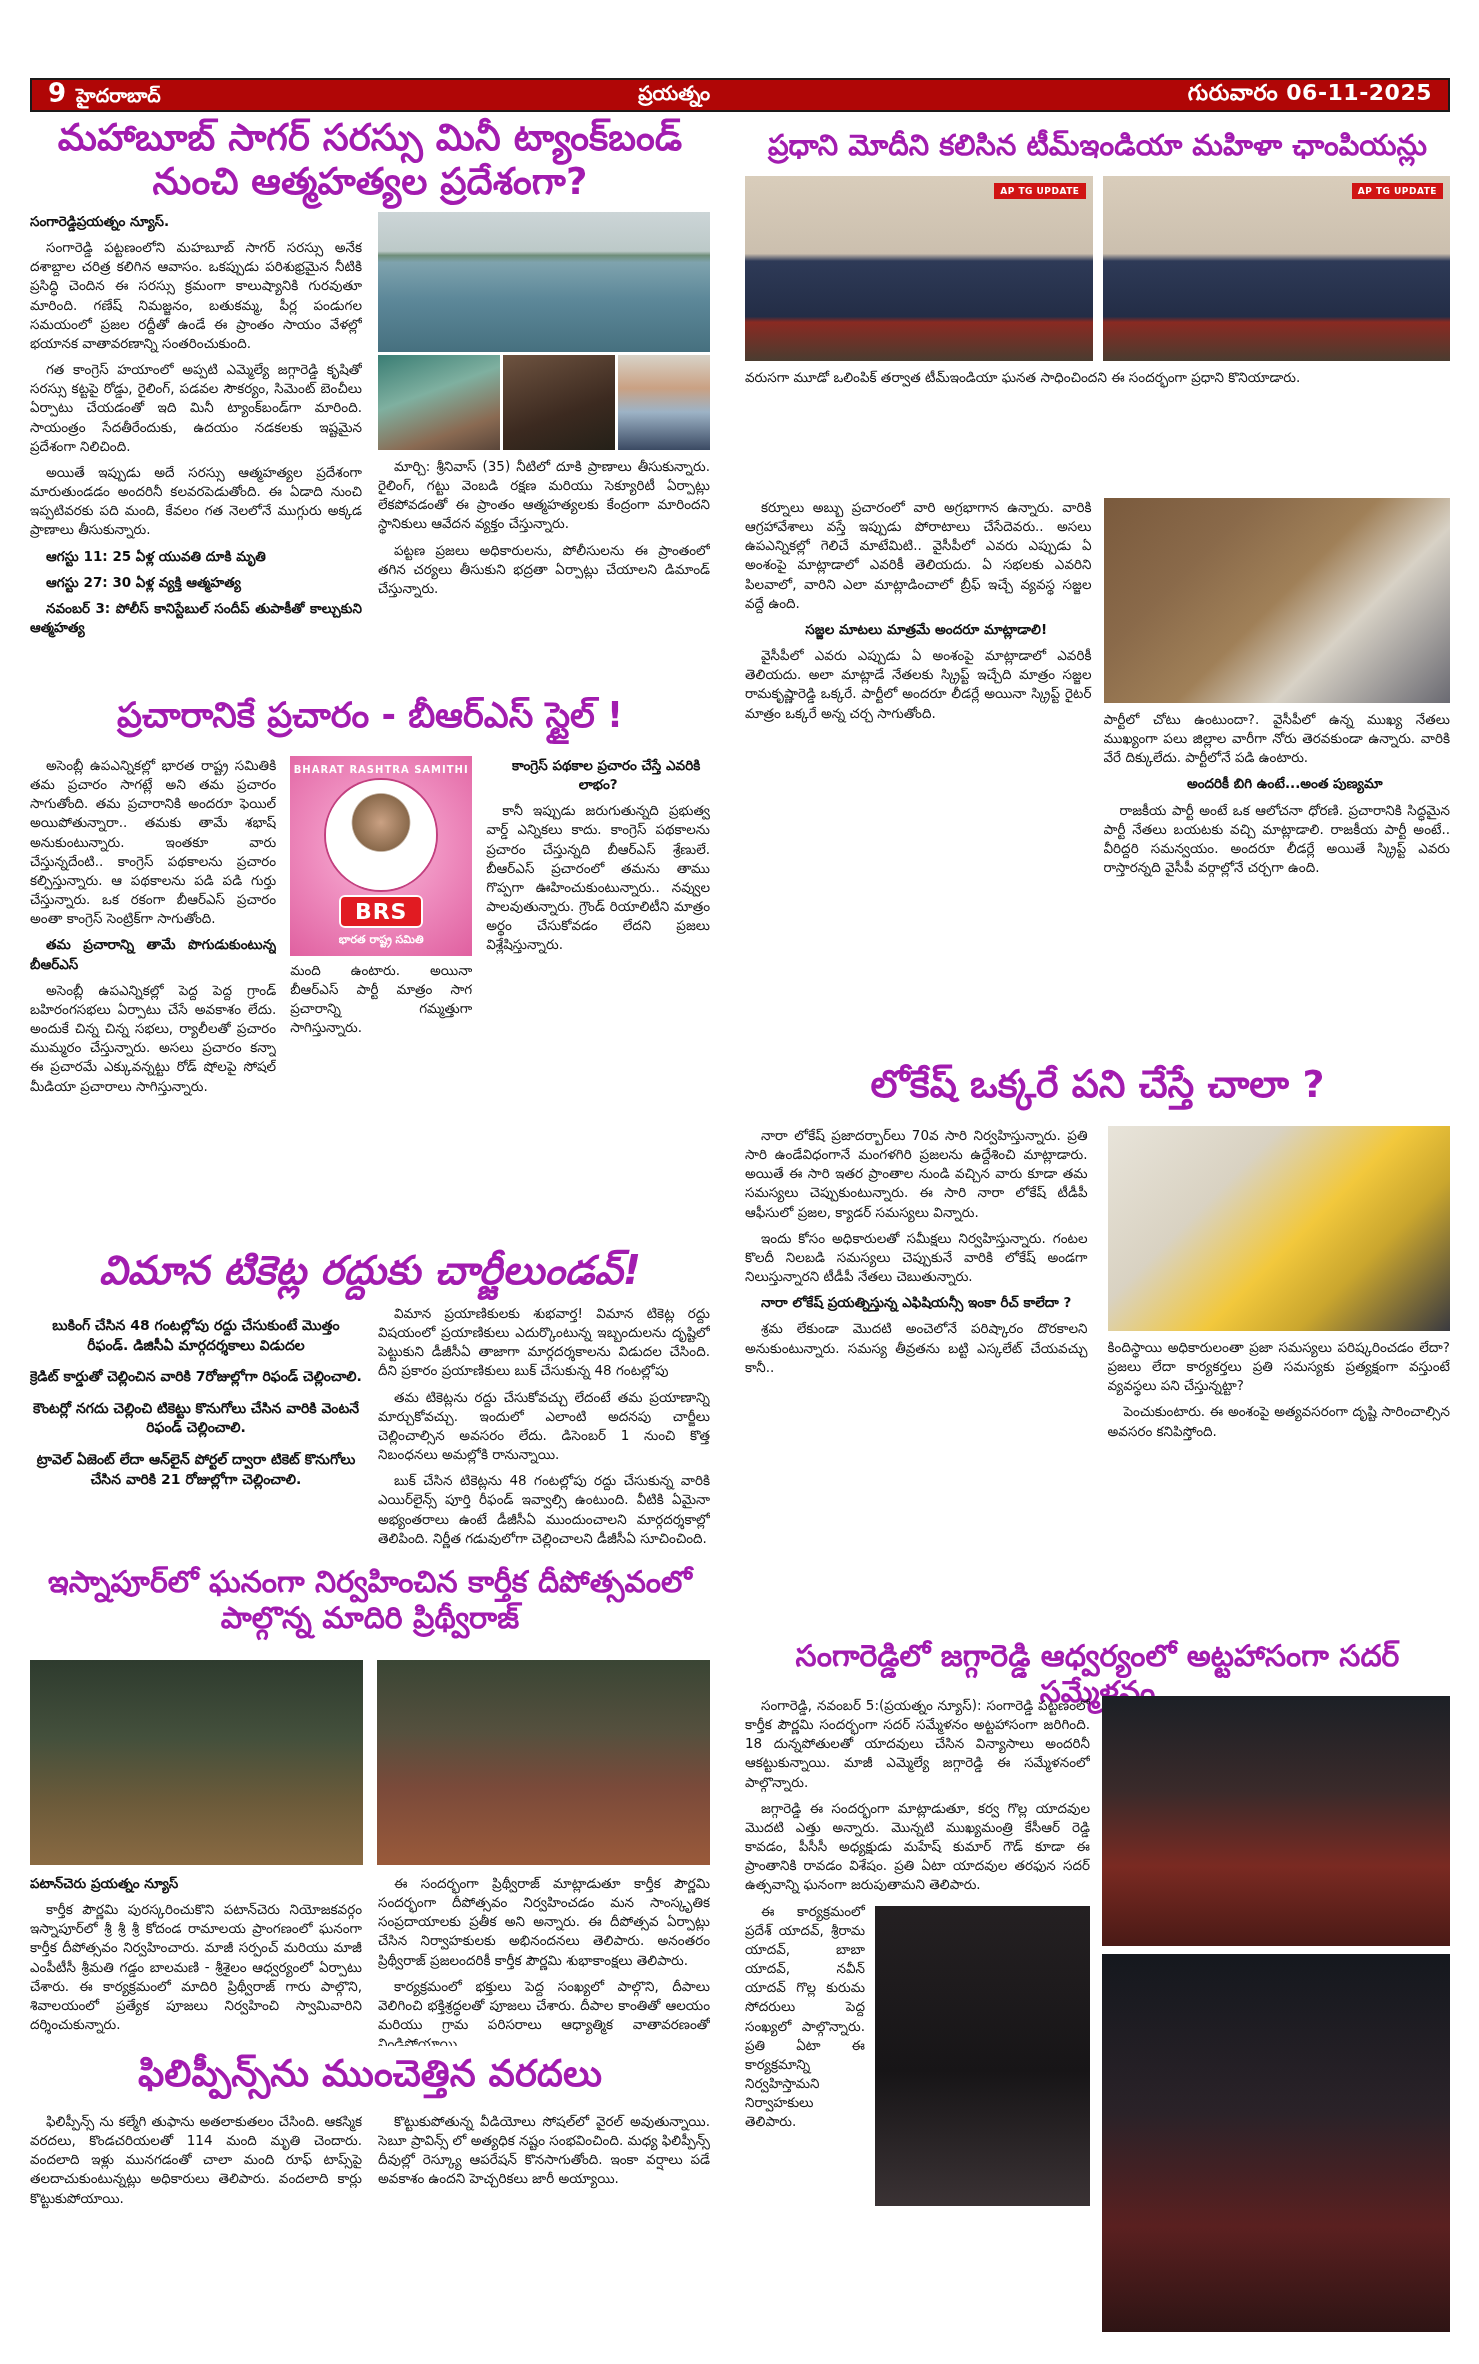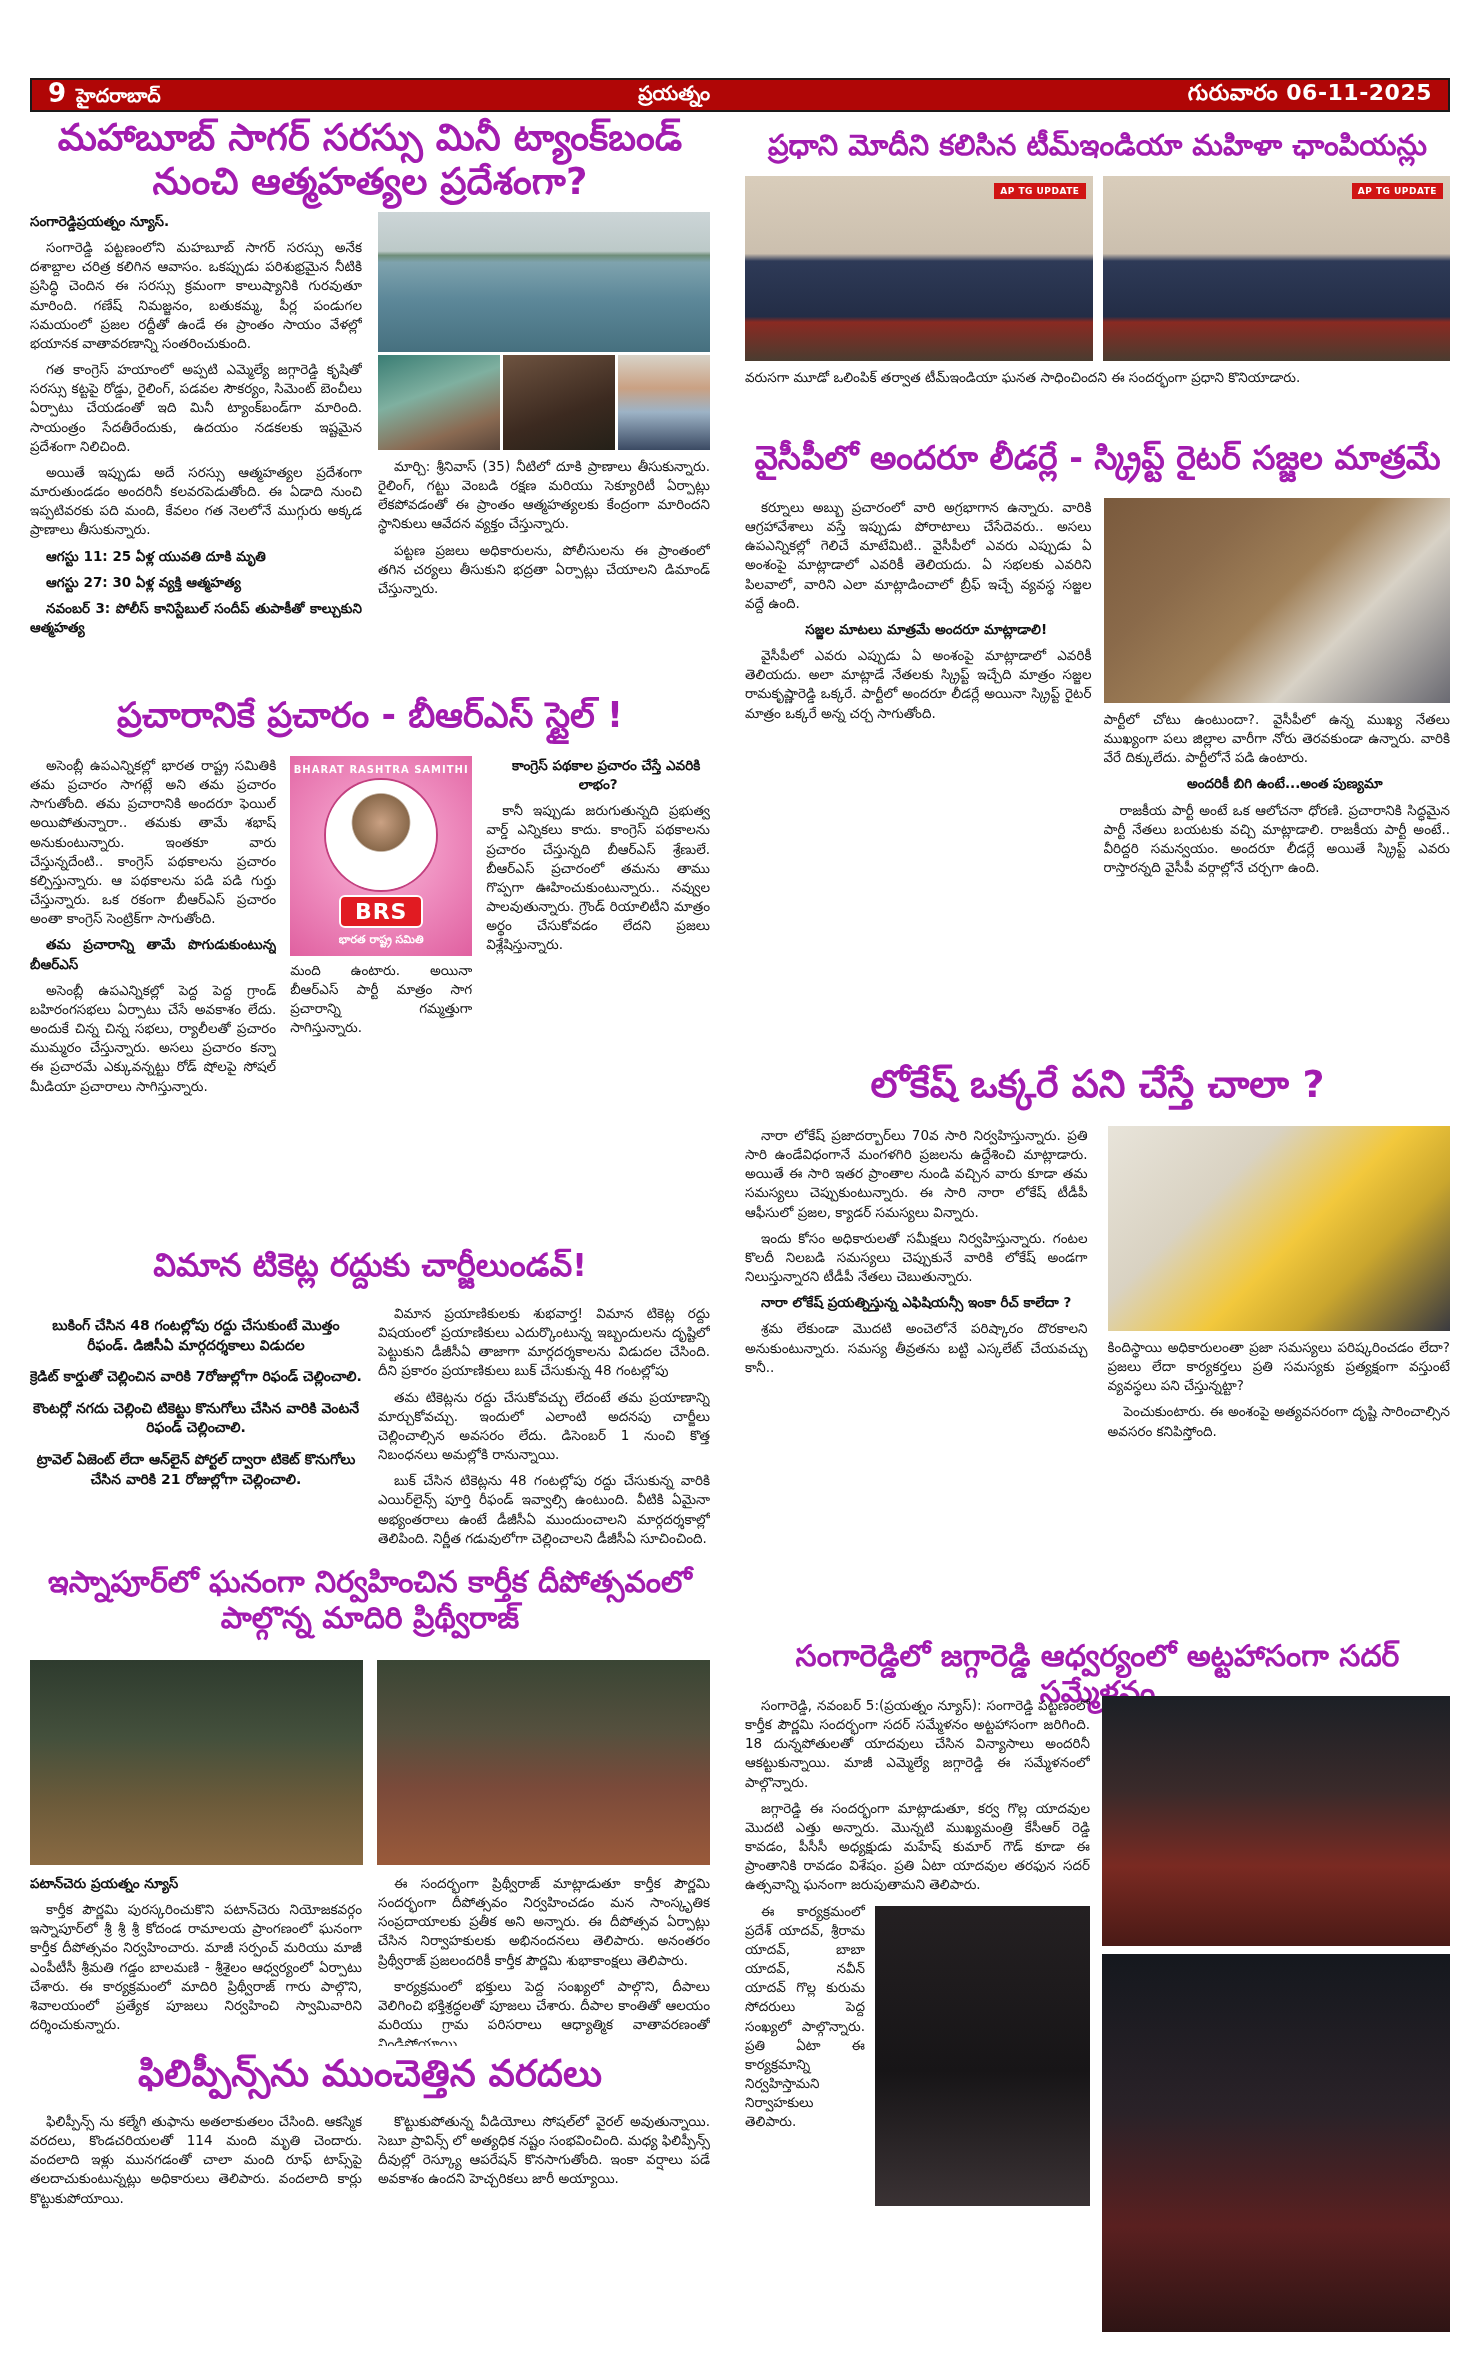--- a/index.html
+++ b/index.html
@@ -112,21 +112,21 @@
         </div>
         <div class="imgcap">మంది ఉంటారు. అయినా బీఆర్ఎస్ పార్టీ మాత్రం సాగ ప్రచారాన్ని గమ్మత్తుగా సాగిస్తున్నారు.</div>
       </div>
       <div class="tcol">
         <p class="boldline" style="text-align:center;">కాంగ్రెస్ పథకాల ప్రచారం చేస్తే ఎవరికి లాభం?</p>
         <p>కానీ ఇప్పుడు జరుగుతున్నది ప్రభుత్వ వార్డ్ ఎన్నికలు కాదు. కాంగ్రెస్ పథకాలను ప్రచారం చేస్తున్నది బీఆర్ఎస్ శ్రేణులే. బీఆర్ఎస్ ప్రచారంలో తమను తాము గొప్పగా ఊహించుకుంటున్నారు.. నవ్వుల పాలవుతున్నారు. గ్రౌండ్ రియాలిటీని మాత్రం అర్థం చేసుకోవడం లేదని ప్రజలు విశ్లేషిస్తున్నారు.</p>
       </div>
     </div>
   </div>
 
-  <div class="abs headline" style="left:30px;top:1246px;width:680px;height:50px;font-size:32px;">విమాన టికెట్ల రద్దుకు చార్జీలుండవ్!</div>
+  <div class="abs headline" style="left:30px;top:1246px;width:680px;height:50px;font-size:40px;font-style:italic;">విమాన టికెట్ల రద్దుకు చార్జీలుండవ్!</div>
   <div class="abs" style="left:30px;top:1304px;width:680px;height:252px;">
     <div class="body-cols">
       <div class="tcol deck">
         <p>బుకింగ్ చేసిన 48 గంటల్లోపు రద్దు చేసుకుంటే మొత్తం రీఫండ్. డిజిసీఏ మార్గదర్శకాలు విడుదల</p>
         <p>క్రెడిట్ కార్డుతో చెల్లించిన వారికి 7రోజుల్లోగా రిఫండ్ చెల్లించాలి.</p>
         <p>కౌంటర్లో నగదు చెల్లించి టికెట్టు కొనుగోలు చేసిన వారికి వెంటనే రిఫండ్ చెల్లించాలి.</p>
         <p>ట్రావెల్ ఏజెంట్ లేదా ఆన్‌లైన్ పోర్టల్ ద్వారా టికెట్ కొనుగోలు చేసిన వారికి 21 రోజుల్లోగా చెల్లించాలి.</p>
       </div>
       <div class="tcol">
         <p>విమాన ప్రయాణికులకు శుభవార్త! విమాన టికెట్ల రద్దు విషయంలో ప్రయాణికులు ఎదుర్కొంటున్న ఇబ్బందులను దృష్టిలో పెట్టుకుని డీజీసీఏ తాజాగా మార్గదర్శకాలను విడుదల చేసింది. దీని ప్రకారం ప్రయాణికులు బుక్ చేసుకున్న 48 గంటల్లోపు</p>
@@ -179,21 +179,20 @@
     </div>
   </div>
   <div class="abs" style="left:745px;top:368px;width:705px;height:62px;">
     <div class="body-cols">
       <div class="tcol">
         <p class="noind">వరుసగా మూడో ఒలింపిక్ తర్వాత టీమ్‌ఇండియా ఘనత సాధించిందని ఈ సందర్భంగా ప్రధాని కొనియాడారు.</p>
       </div>
     </div>
   </div>
 
-  <div class="abs headline" style="left:745px;top:438px;width:705px;height:52px;font-size:33px;">వైసీపీలో అందరూ లీడర్లే - స్క్రిప్ట్ రైటర్ సజ్జల మాత్రమే</div>
   <div class="abs" style="left:745px;top:498px;width:705px;height:556px;">
     <div class="body-cols" style="gap:12px;">
       <div class="tcol">
         <p>కర్నూలు అబ్బు ప్రచారంలో వారి అగ్రభాగాన ఉన్నారు. వారికి ఆగ్రహావేశాలు వస్తే ఇప్పుడు పోరాటాలు చేసేదెవరు.. అసలు ఉపఎన్నికల్లో గెలిచే మాటేమిటి.. వైసీపీలో ఎవరు ఎప్పుడు ఏ అంశంపై మాట్లాడాలో ఎవరికీ తెలియదు. ఏ సభలకు ఎవరిని పిలవాలో, వారిని ఎలా మాట్లాడించాలో బ్రీఫ్ ఇచ్చే వ్యవస్థ సజ్జల వద్దే ఉంది.</p>
         <p class="boldline" style="text-align:center;">సజ్జల మాటలు మాత్రమే అందరూ మాట్లాడాలి!</p>
         <p>వైసీపీలో ఎవరు ఎప్పుడు ఏ అంశంపై మాట్లాడాలో ఎవరికీ తెలియదు. అలా మాట్లాడే నేతలకు స్క్రిప్ట్ ఇచ్చేది మాత్రం సజ్జల రామకృష్ణారెడ్డి ఒక్కరే. పార్టీలో అందరూ లీడర్లే అయినా స్క్రిప్ట్ రైటర్ మాత్రం ఒక్కరే అన్న చర్చ సాగుతోంది.</p>
       </div>
       <div class="tcol">
         <div class="photo ph-sajjala" style="width:100%;height:205px;margin-bottom:7px;"></div>
         <p class="noind">పార్టీలో చోటు ఉంటుందా?. వైసీపీలో ఉన్న ముఖ్య నేతలు ముఖ్యంగా పలు జిల్లాల వారీగా నోరు తెరవకుండా ఉన్నారు. వారికి వేరే దిక్కులేదు. పార్టీలోనే పడి ఉంటారు.</p>

